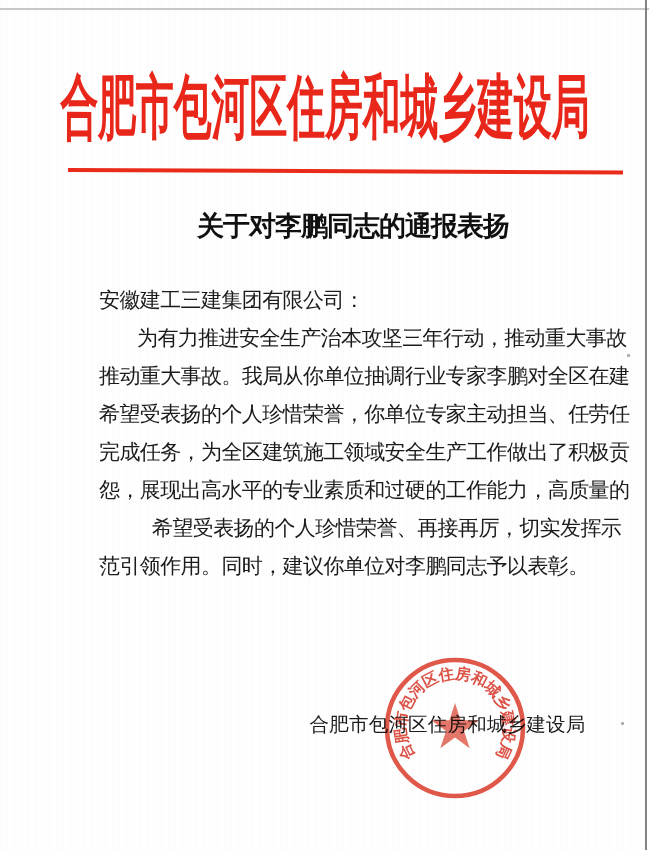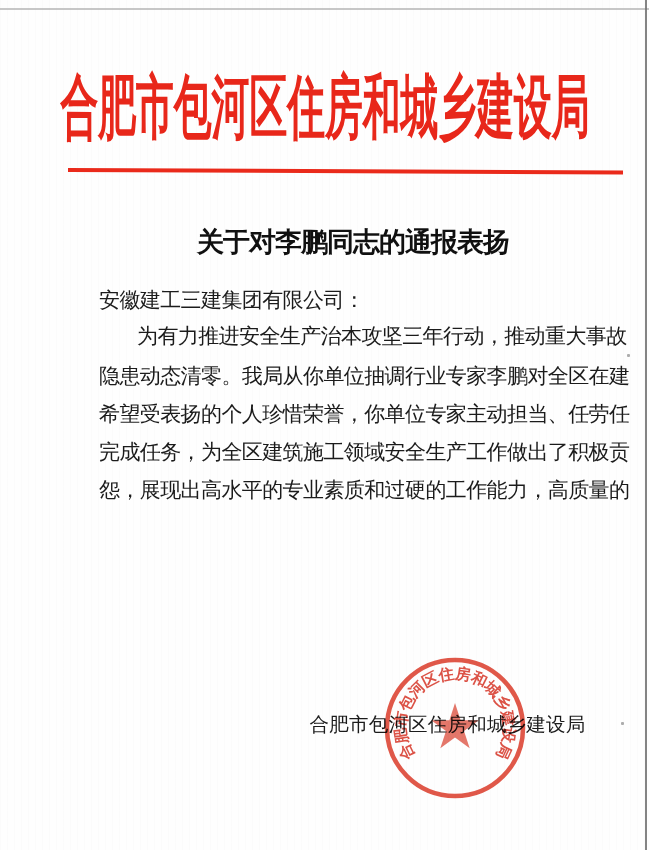--- a/index.html
+++ b/index.html
@@ -38,34 +38,34 @@
     transform:translateX(-50%) scaleX(0.54);
     transform-origin:center center;
   }
   .divider{
     position:absolute;left:68px;top:168px;width:555px;height:4px;
     background:#ea2a1b;
     transform:rotate(0.25deg);
     transform-origin:left center;
   }
   .doc-title{
-    position:absolute;left:100px;top:224px;width:486px;
+    position:absolute;left:100px;top:208px;width:486px;
     margin:0;
     text-align:center;
     font-size:27px;font-weight:bold;color:#101010;
     letter-spacing:-1px;
     transform:translateX(10px);
   }
   .body-text{
     position:absolute;left:99px;top:281px;width:490px;
     font-size:21px;line-height:38px;letter-spacing:-0.6px;
     color:#1b1b1b;
   }
   .body-text .line{white-space:nowrap;}
-  .body-text .indent-2{padding-left:38px;font-family:Liberation Mono, monospace;}
+  .body-text .indent-2{padding-left:38px;}
   .body-text .indent-3{padding-left:53px;}
 
   .signature-block{
     position:absolute;left:307px;top:706px;width:281px;
     text-align:center;
     font-size:19.5px;line-height:38px;letter-spacing:0.2px;
     color:#1b1b1b;
   }
   .seal{
     position:absolute;left:380px;top:653px;width:150px;height:150px;
@@ -94,24 +94,26 @@
     <span class="agency">合肥市包河区住房和城乡建设局</span>
   </div>
 
   <div class="divider"></div>
 
   <h1 class="doc-title">关于对李鹏同志的通报表扬</h1>
 
   <div class="body-text">
     <div class="line">安徽建工三建集团有限公司：</div>
     <div class="line indent-2">为有力推进安全生产治本攻坚三年行动，推动重大事故</div>
-    <div class="line">隐患动态清零。我局从你单位抽调行业专家李鹏对全区在建</div>
+    <div class="line">推动重大事故。我局从你单位抽调行业专家李鹏对全区在建</div>
     <div class="line">希望受表扬的个人珍惜荣誉，你单位专家主动担当、任劳任</div>
     <div class="line">完成任务，为全区建筑施工领域安全生产工作做出了积极贡</div>
     <div class="line">怨，展现出高水平的专业素质和过硬的工作能力，高质量的</div>
+    <div class="line indent-3">希望受表扬的个人珍惜荣誉、再接再厉，切实发挥示</div>
+    <div class="line">范引领作用。同时，建议你单位对李鹏同志予以表彰。</div>
   </div>
 
   <div class="signature-block">
     <div>合肥市包河区住房和城乡建设局</div>
   </div>
 
   <div class="seal">
     <svg width="150" height="150" viewBox="0 0 150 150">
       <circle cx="75" cy="75" r="68" fill="none" stroke="#dd3f2e" stroke-width="4.5"></circle>
       <polygon points="75,50 80.6,67.3 98.8,67.3 84,77.9 89.7,95.2 75,84.5 60.3,95.2 66,77.9 51.2,67.3 69.4,67.3" fill="#dc4636" opacity="0.85"></polygon>

